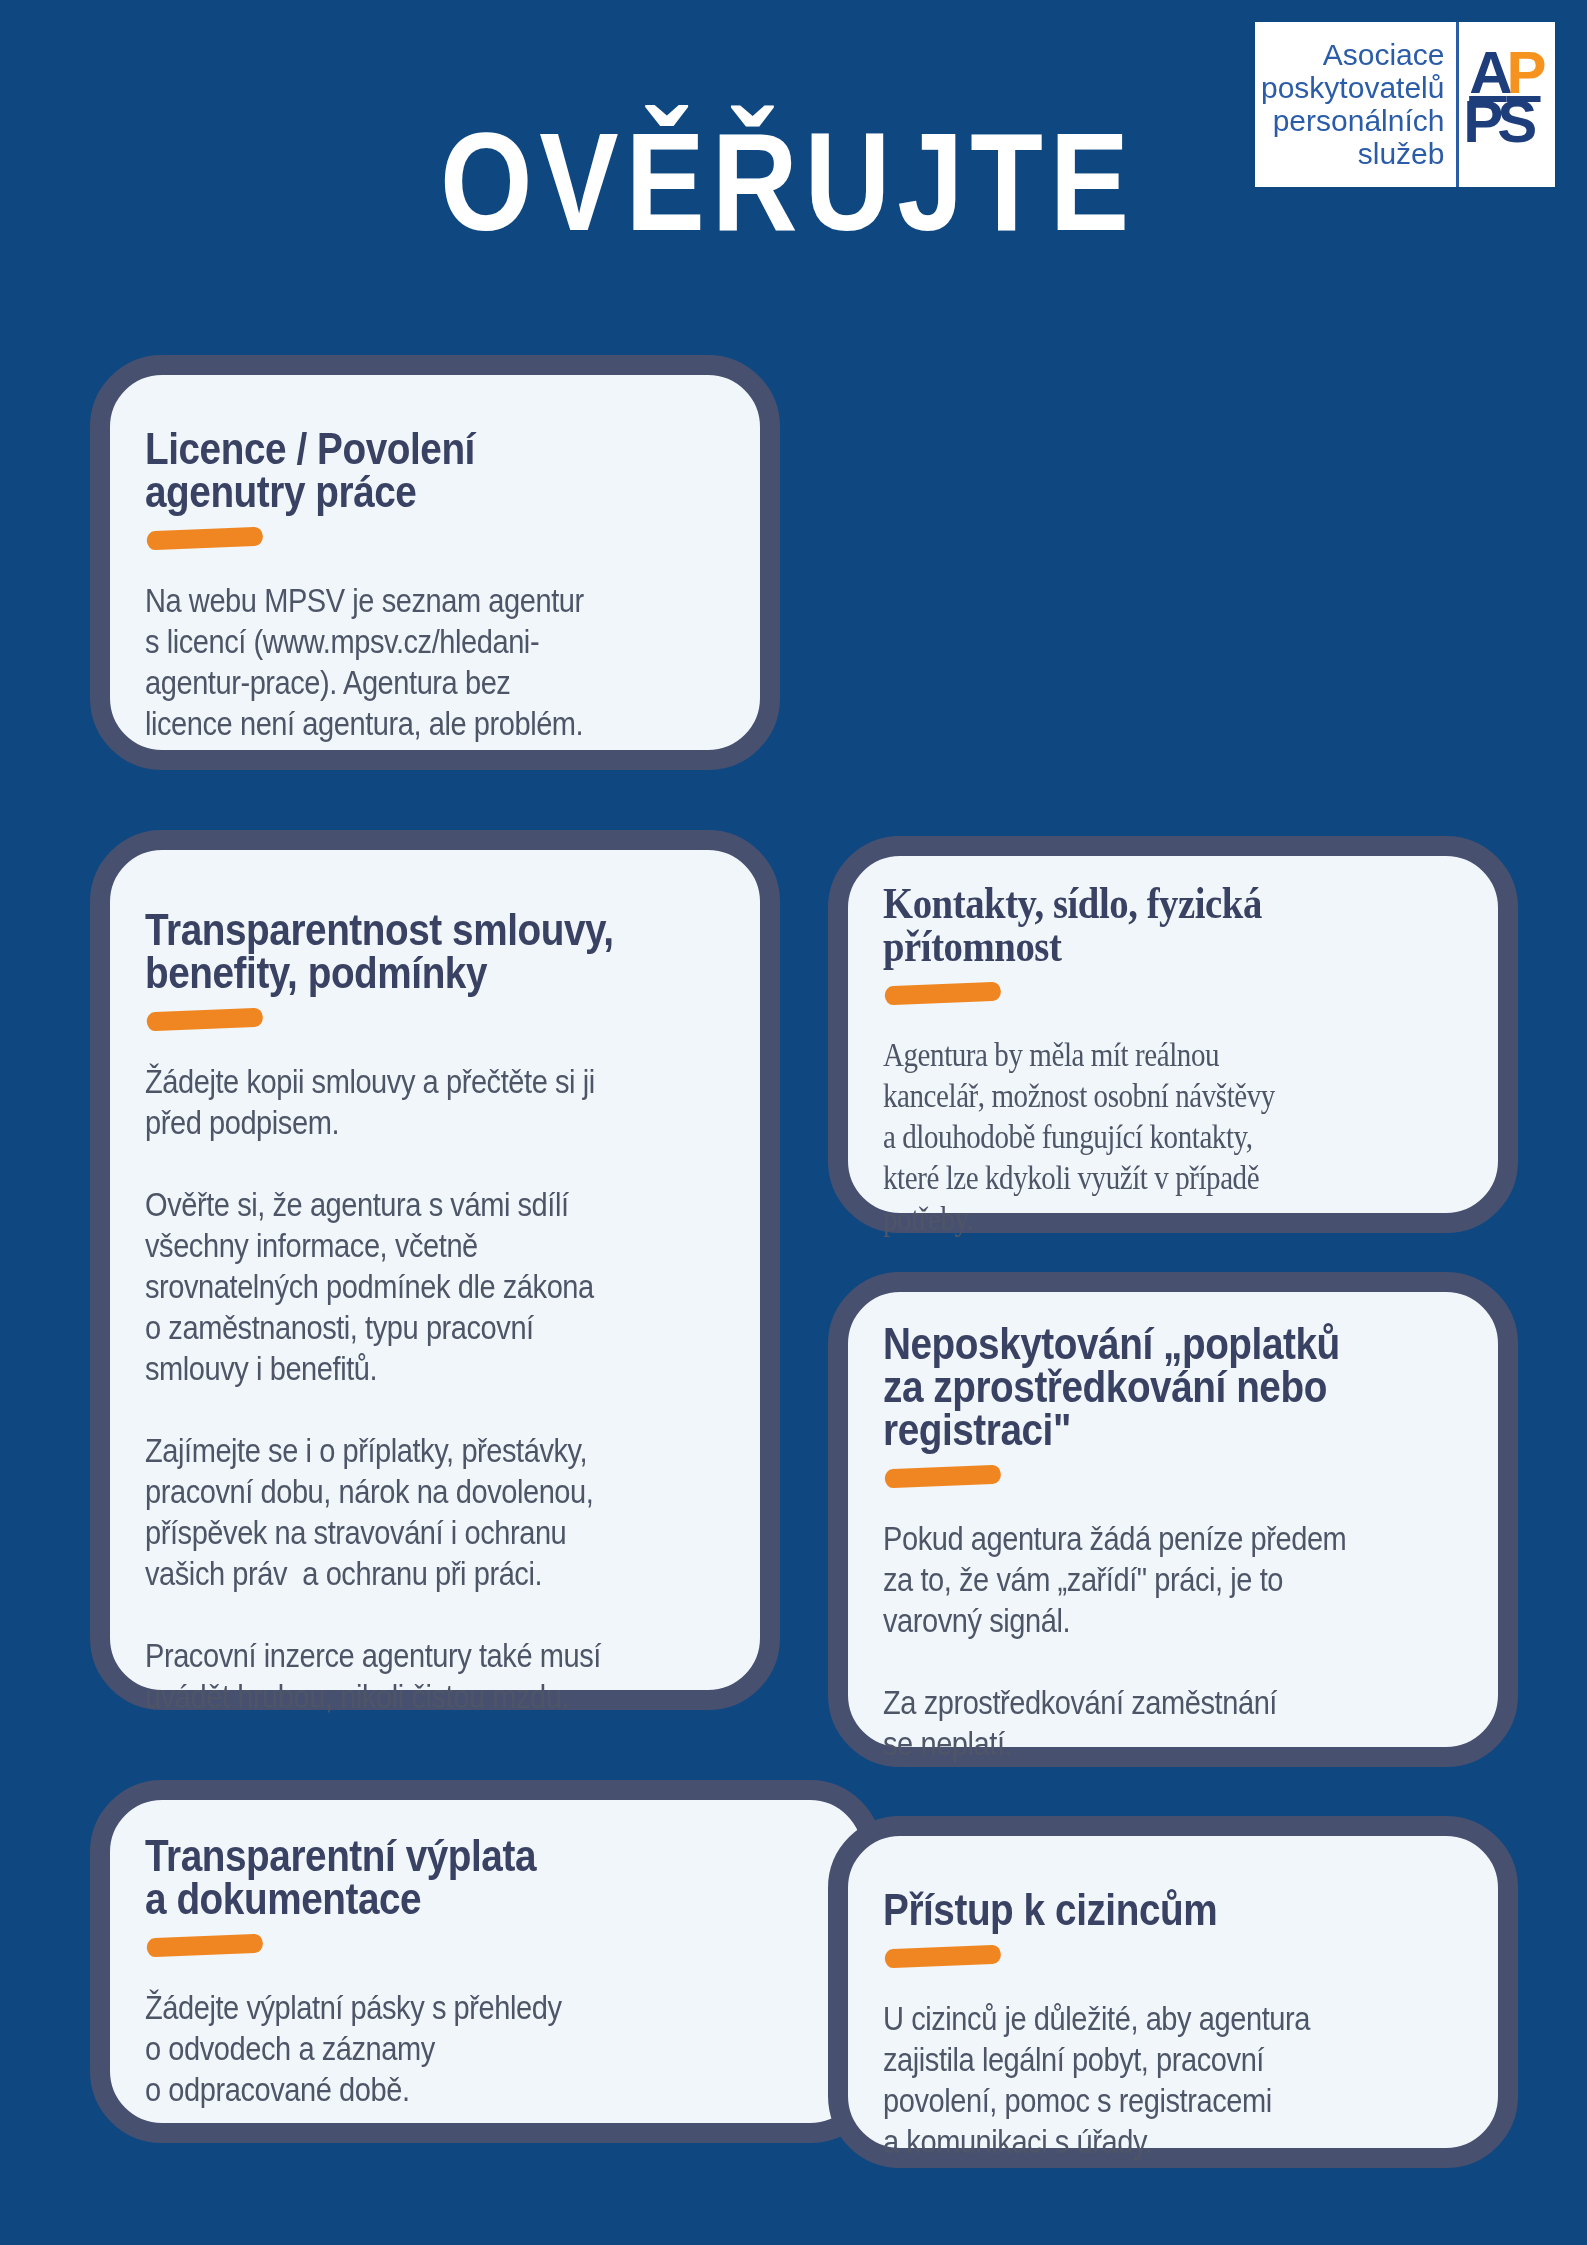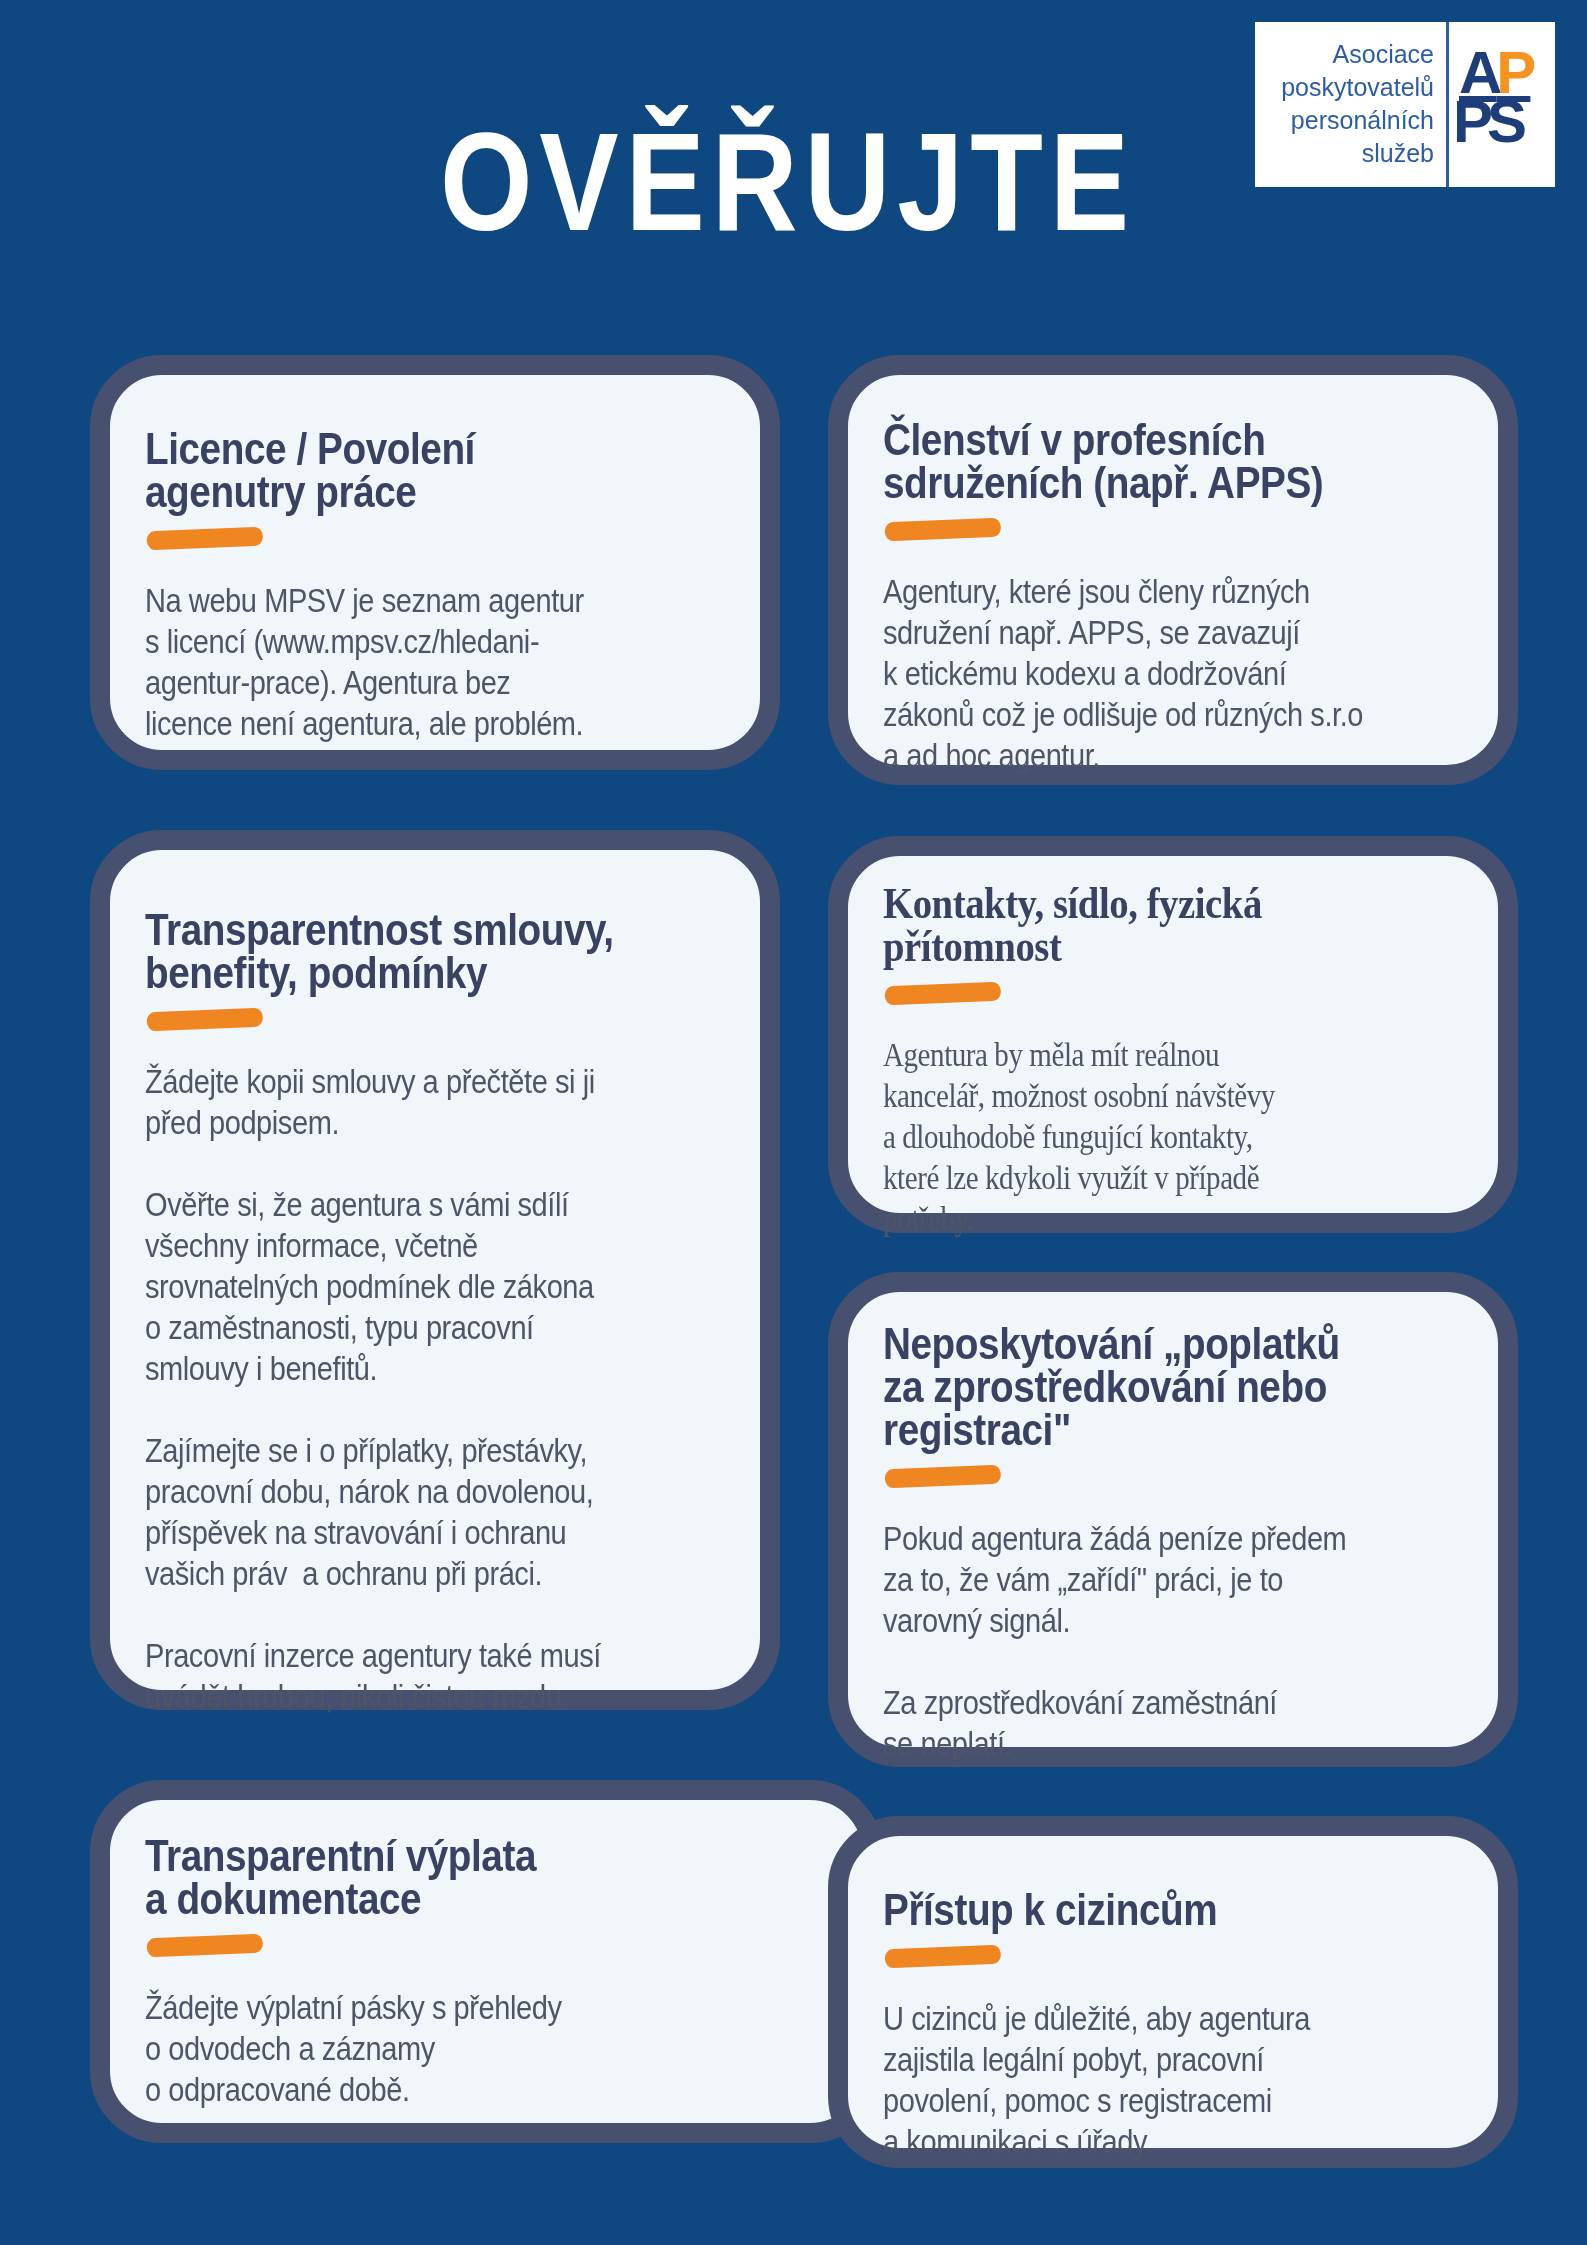--- a/index.html
+++ b/index.html
@@ -28,21 +28,21 @@
     left:1255px;top:22px;
     width:300px;height:165px;
     background:#FFFFFF;
     display:flex;
     align-items:stretch;
   }
   .logo-text{
     flex:1 1 auto;
     text-align:right;
     color:#2B5CA8;
-    font-size:25px;
+    font-size:30px;
     line-height:33px;
     padding:16px 10px 0 6px;
     white-space:pre;
   }
   .logo-divider{
     width:3px;
     background:#2B5CA8;
     margin:0 2px;
   }
   .logo-mark{
@@ -127,32 +127,20 @@
       <h2 class="card-h">Licence / Povolení
 agenutry práce</h2>
       <div class="bar"></div>
       <p class="card-b">Na webu MPSV je seznam agentur
 s licencí (www.mpsv.cz/hledani-
 agentur-prace). Agentura bez
 licence není agentura, ale problém.</p>
     </div>
   </div>
 
-  <div class="card" id="card-clenstvi">
-    <div class="squeeze">
-      <h2 class="card-h">Členství v profesních
-sdruženích (např. APPS)</h2>
-      <div class="bar"></div>
-      <p class="card-b">Agentury, které jsou členy různých
-sdružení např. APPS, se zavazují
-k etickému kodexu a dodržování
-zákonů což je odlišuje od různých s.r.o
-a ad hoc agentur.</p>
-    </div>
-  </div>
 
   <div class="card" id="card-transparentnost">
     <div class="squeeze">
       <h2 class="card-h">Transparentnost smlouvy,
 benefity, podmínky</h2>
       <div class="bar"></div>
       <p class="card-b">Žádejte kopii smlouvy a přečtěte si ji
 před podpisem.
 
 Ověřte si, že agentura s vámi sdílí

